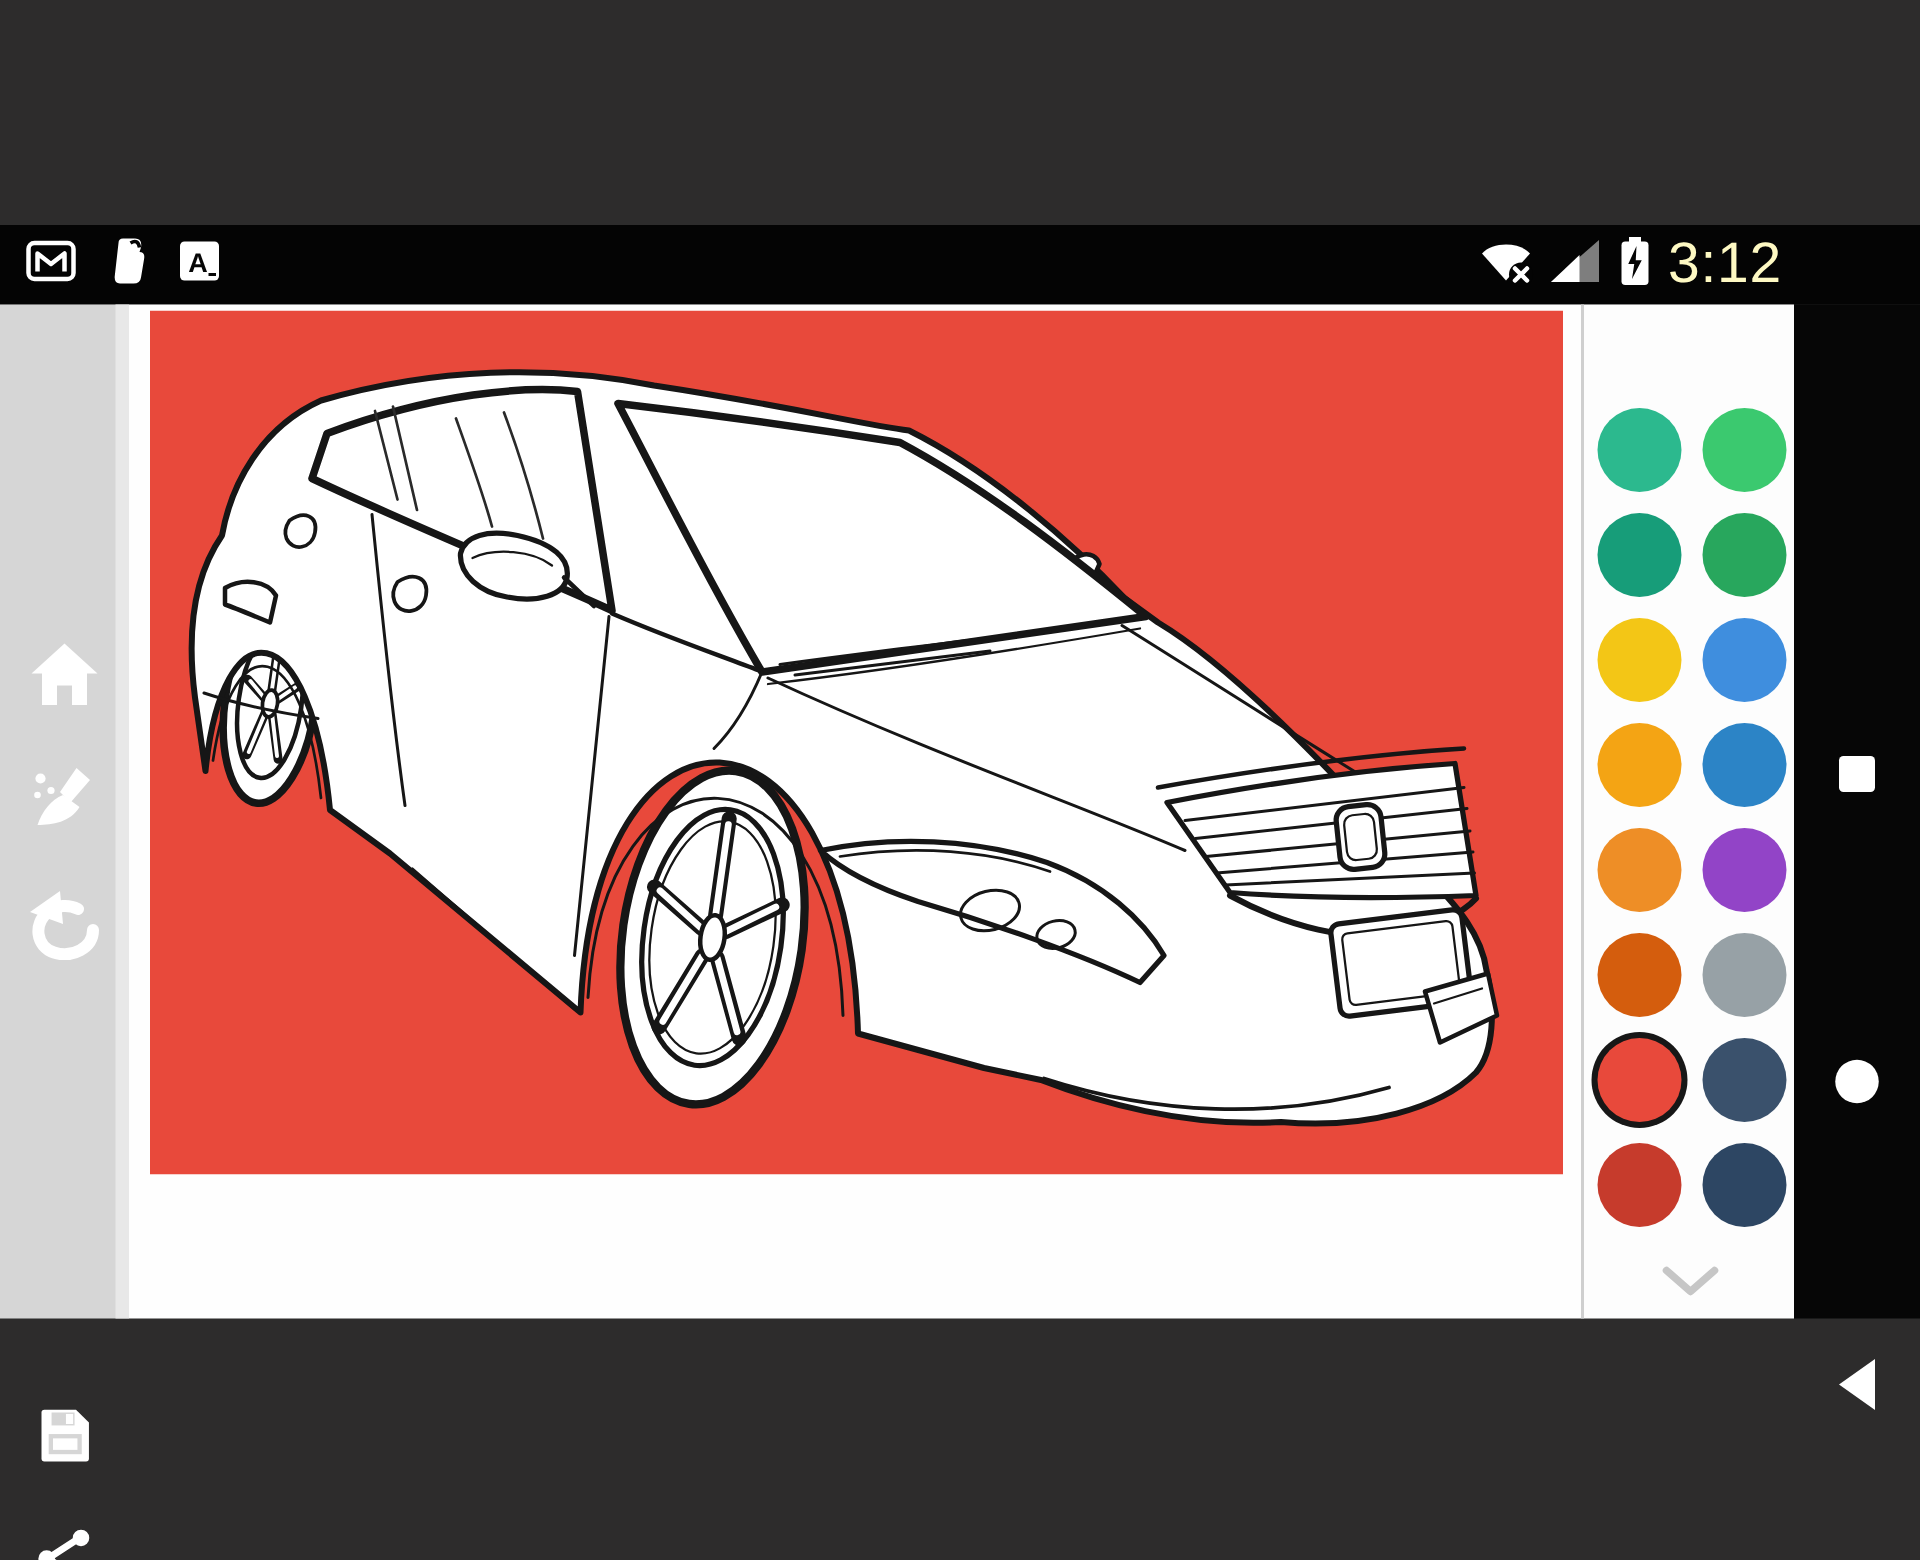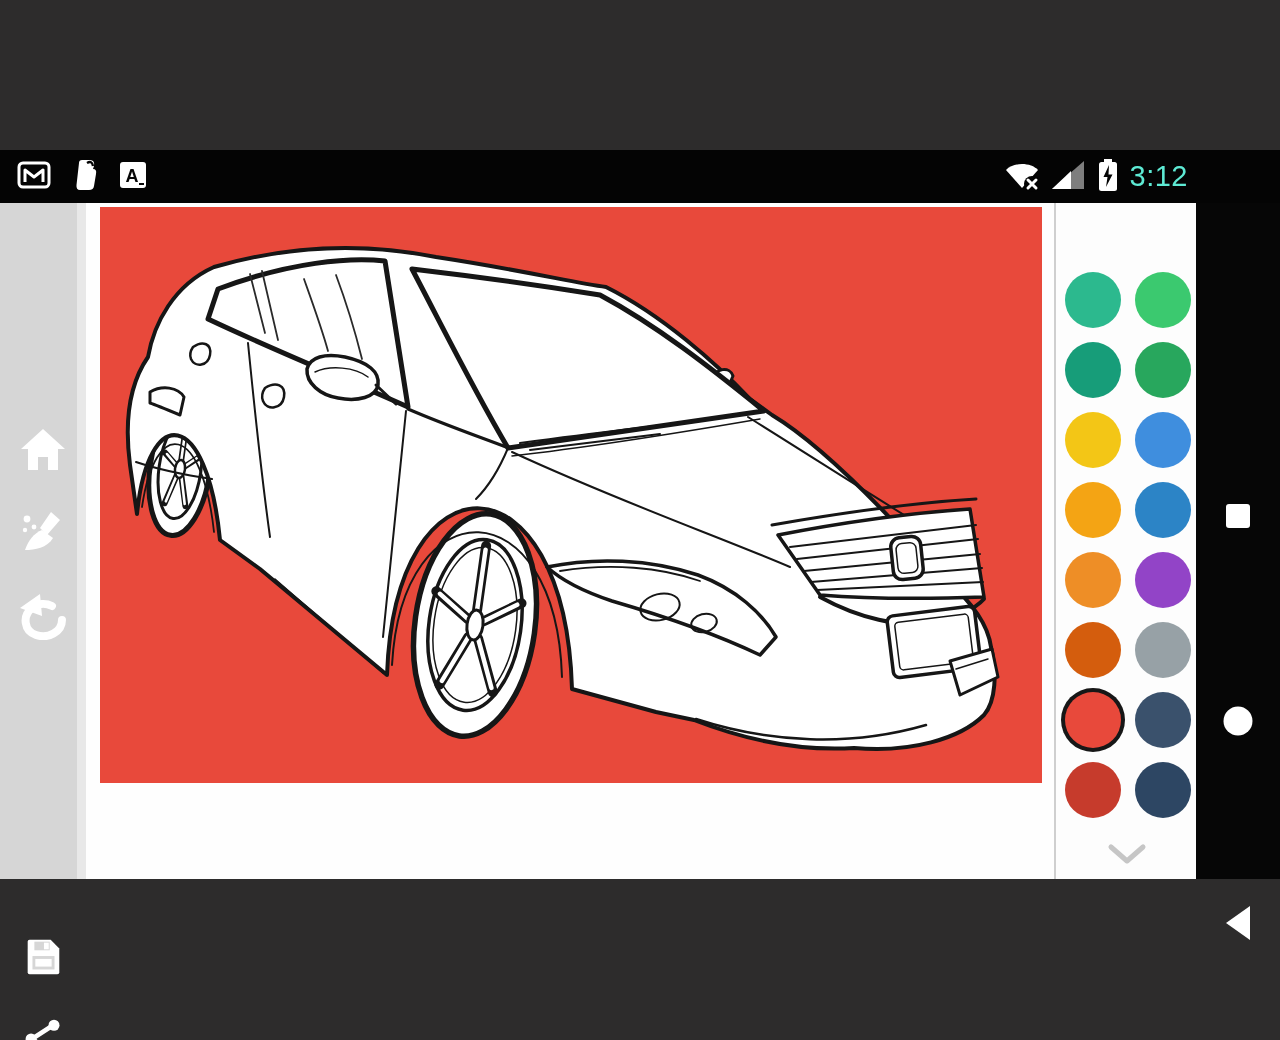--- a/index.html
+++ b/index.html
@@ -4,21 +4,21 @@
 <style>
   html,body{margin:0;padding:0;background:#2d2c2c;}
   *{box-sizing:border-box;}
   .stage{position:relative;width:1280px;height:1040px;background:#2d2c2c;overflow:hidden;
          font-family:"Liberation Sans",sans-serif;}
   
   .statusbar{position:absolute;left:0;top:150px;width:1280px;height:53px;background:#040404;
              display:flex;align-items:center;}
   .sb-left{display:flex;align-items:center;gap:16px;padding-left:16px;}
   .sb-right{margin-left:auto;display:flex;align-items:center;gap:7px;padding-right:92px;}
-  .sb-time{color:#5eead4;font-size:29px;letter-spacing:.5px;}
+  .sb-time{color:#fef9c3;font-size:38px;letter-spacing:.5px;}
   
   .app{position:absolute;left:0;top:203px;width:1280px;height:676px;}
   
   .sidebar{position:absolute;left:0;top:0;width:86px;height:676px;background:#d6d6d6;}
   .sidebar:after{content:"";position:absolute;right:0;top:0;width:9px;height:100%;background:#e8e8e8;}
   .tool-btn{position:absolute;left:14px;width:58px;height:58px;display:flex;align-items:center;
             justify-content:center;cursor:pointer;z-index:2;}
   
   .canvas{position:absolute;left:86px;top:0;width:968px;height:676px;background:#fefefe;}
   .artwork{position:absolute;left:14px;top:4px;width:942px;height:576px;}

